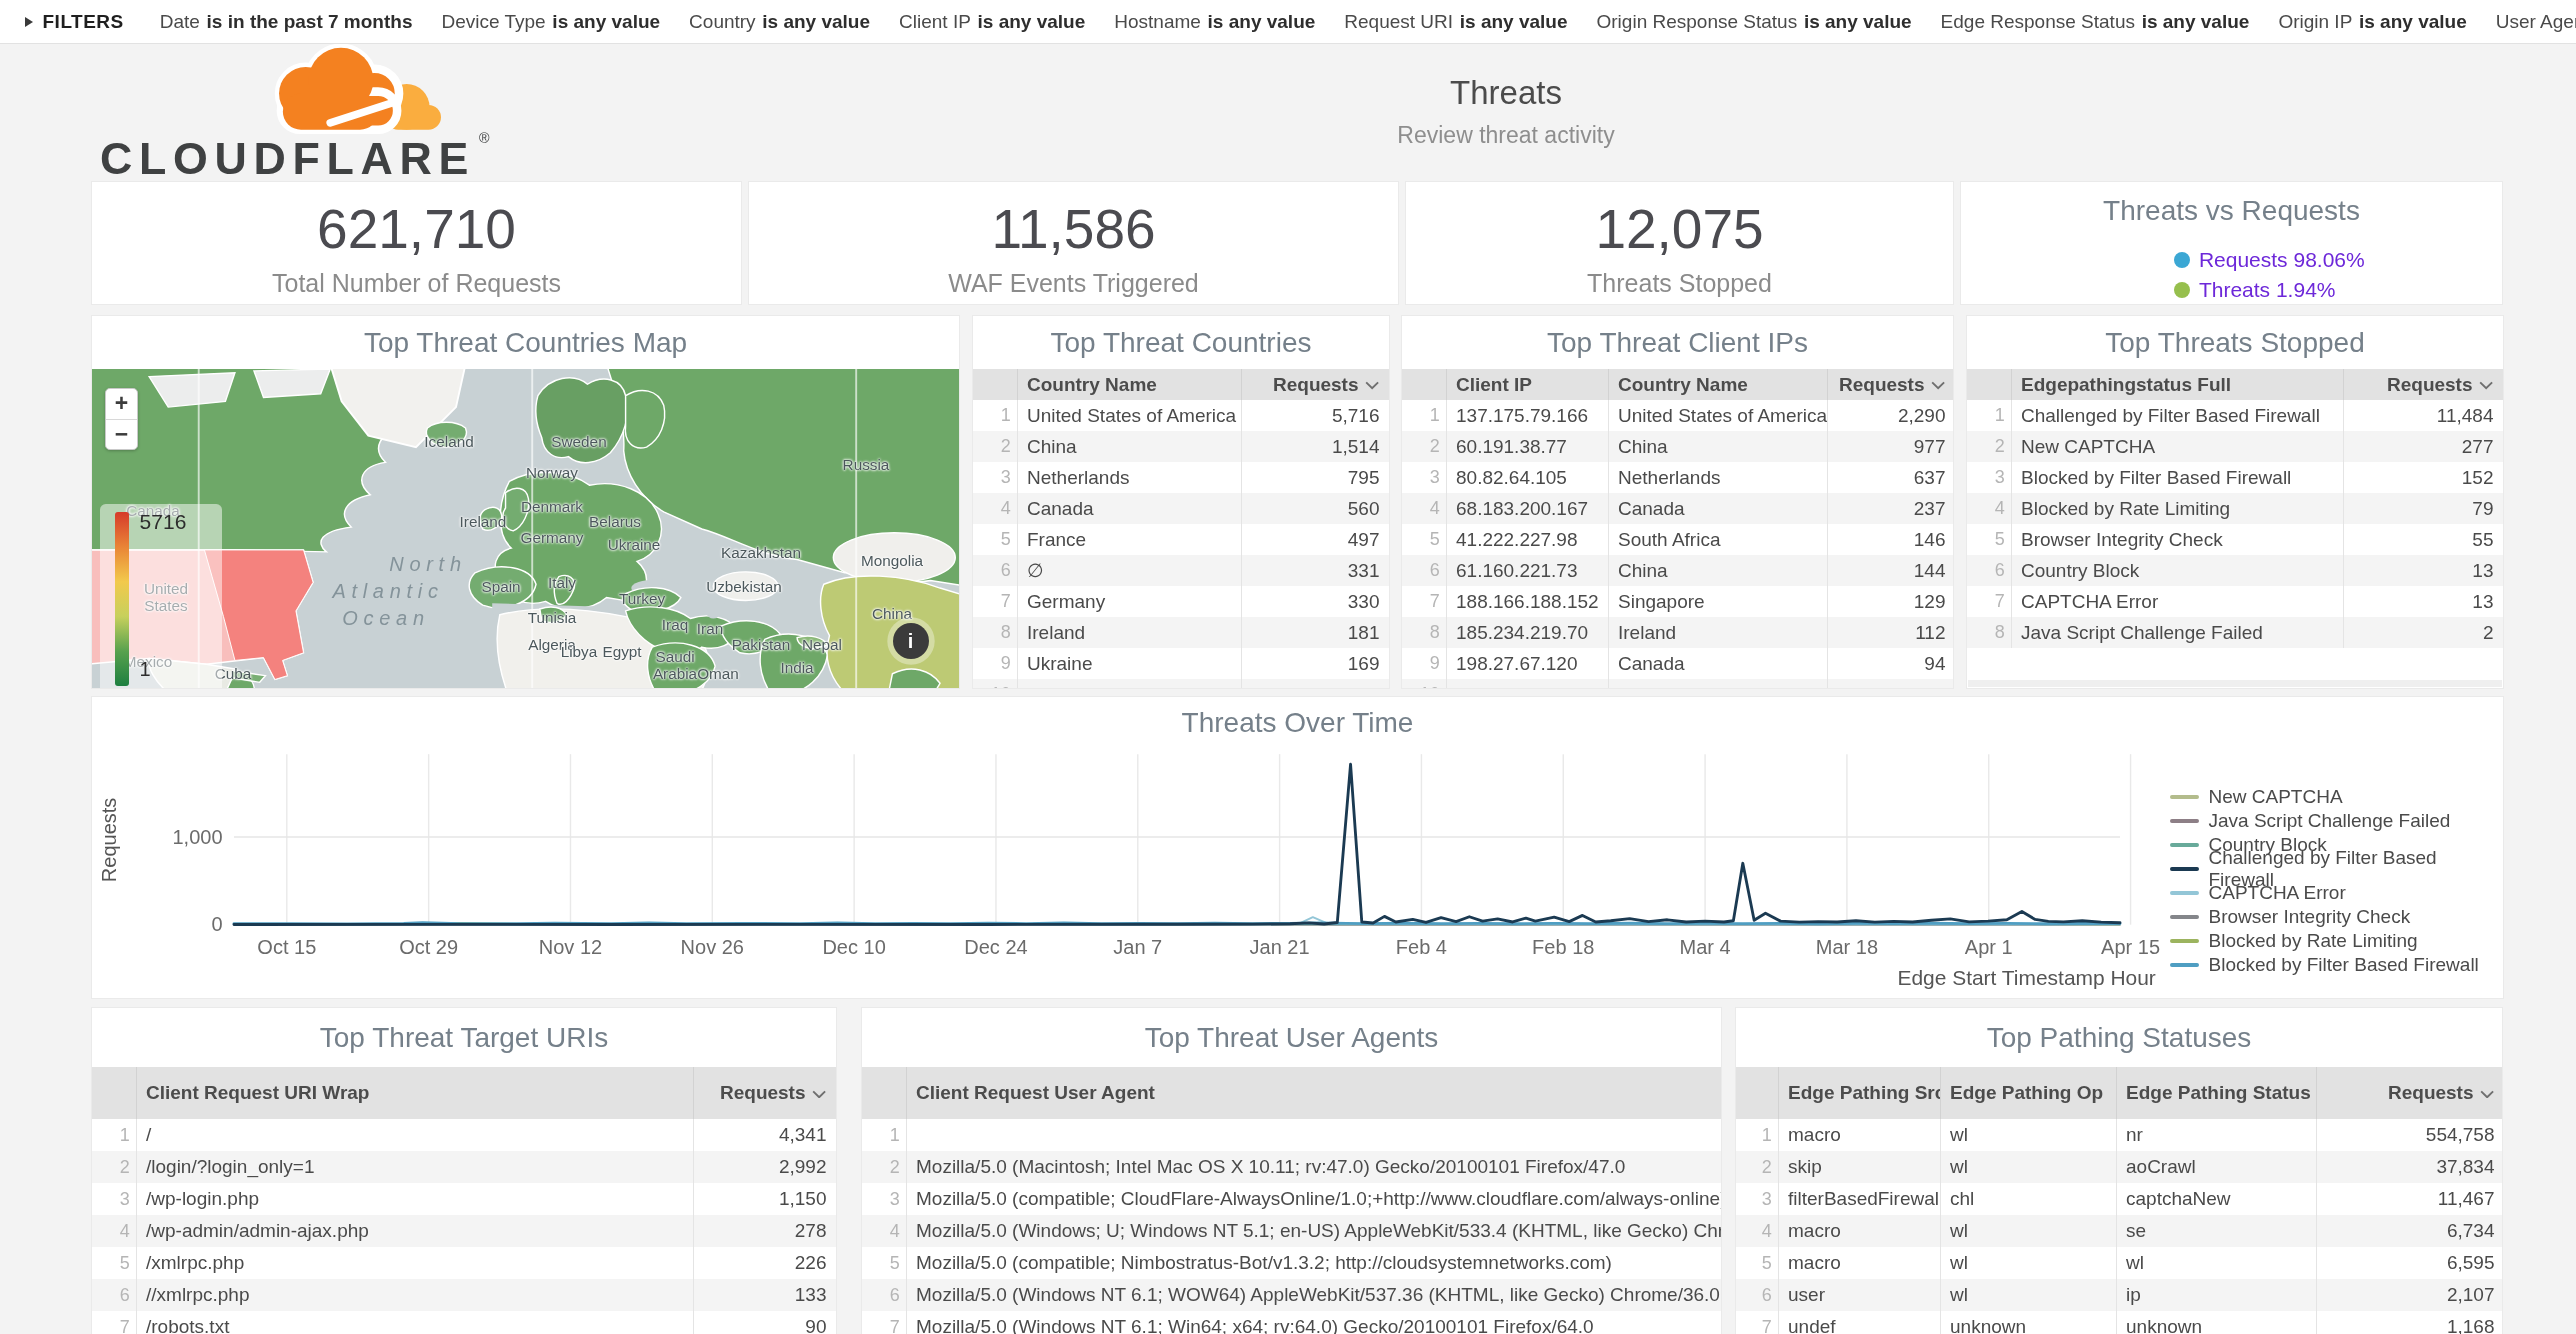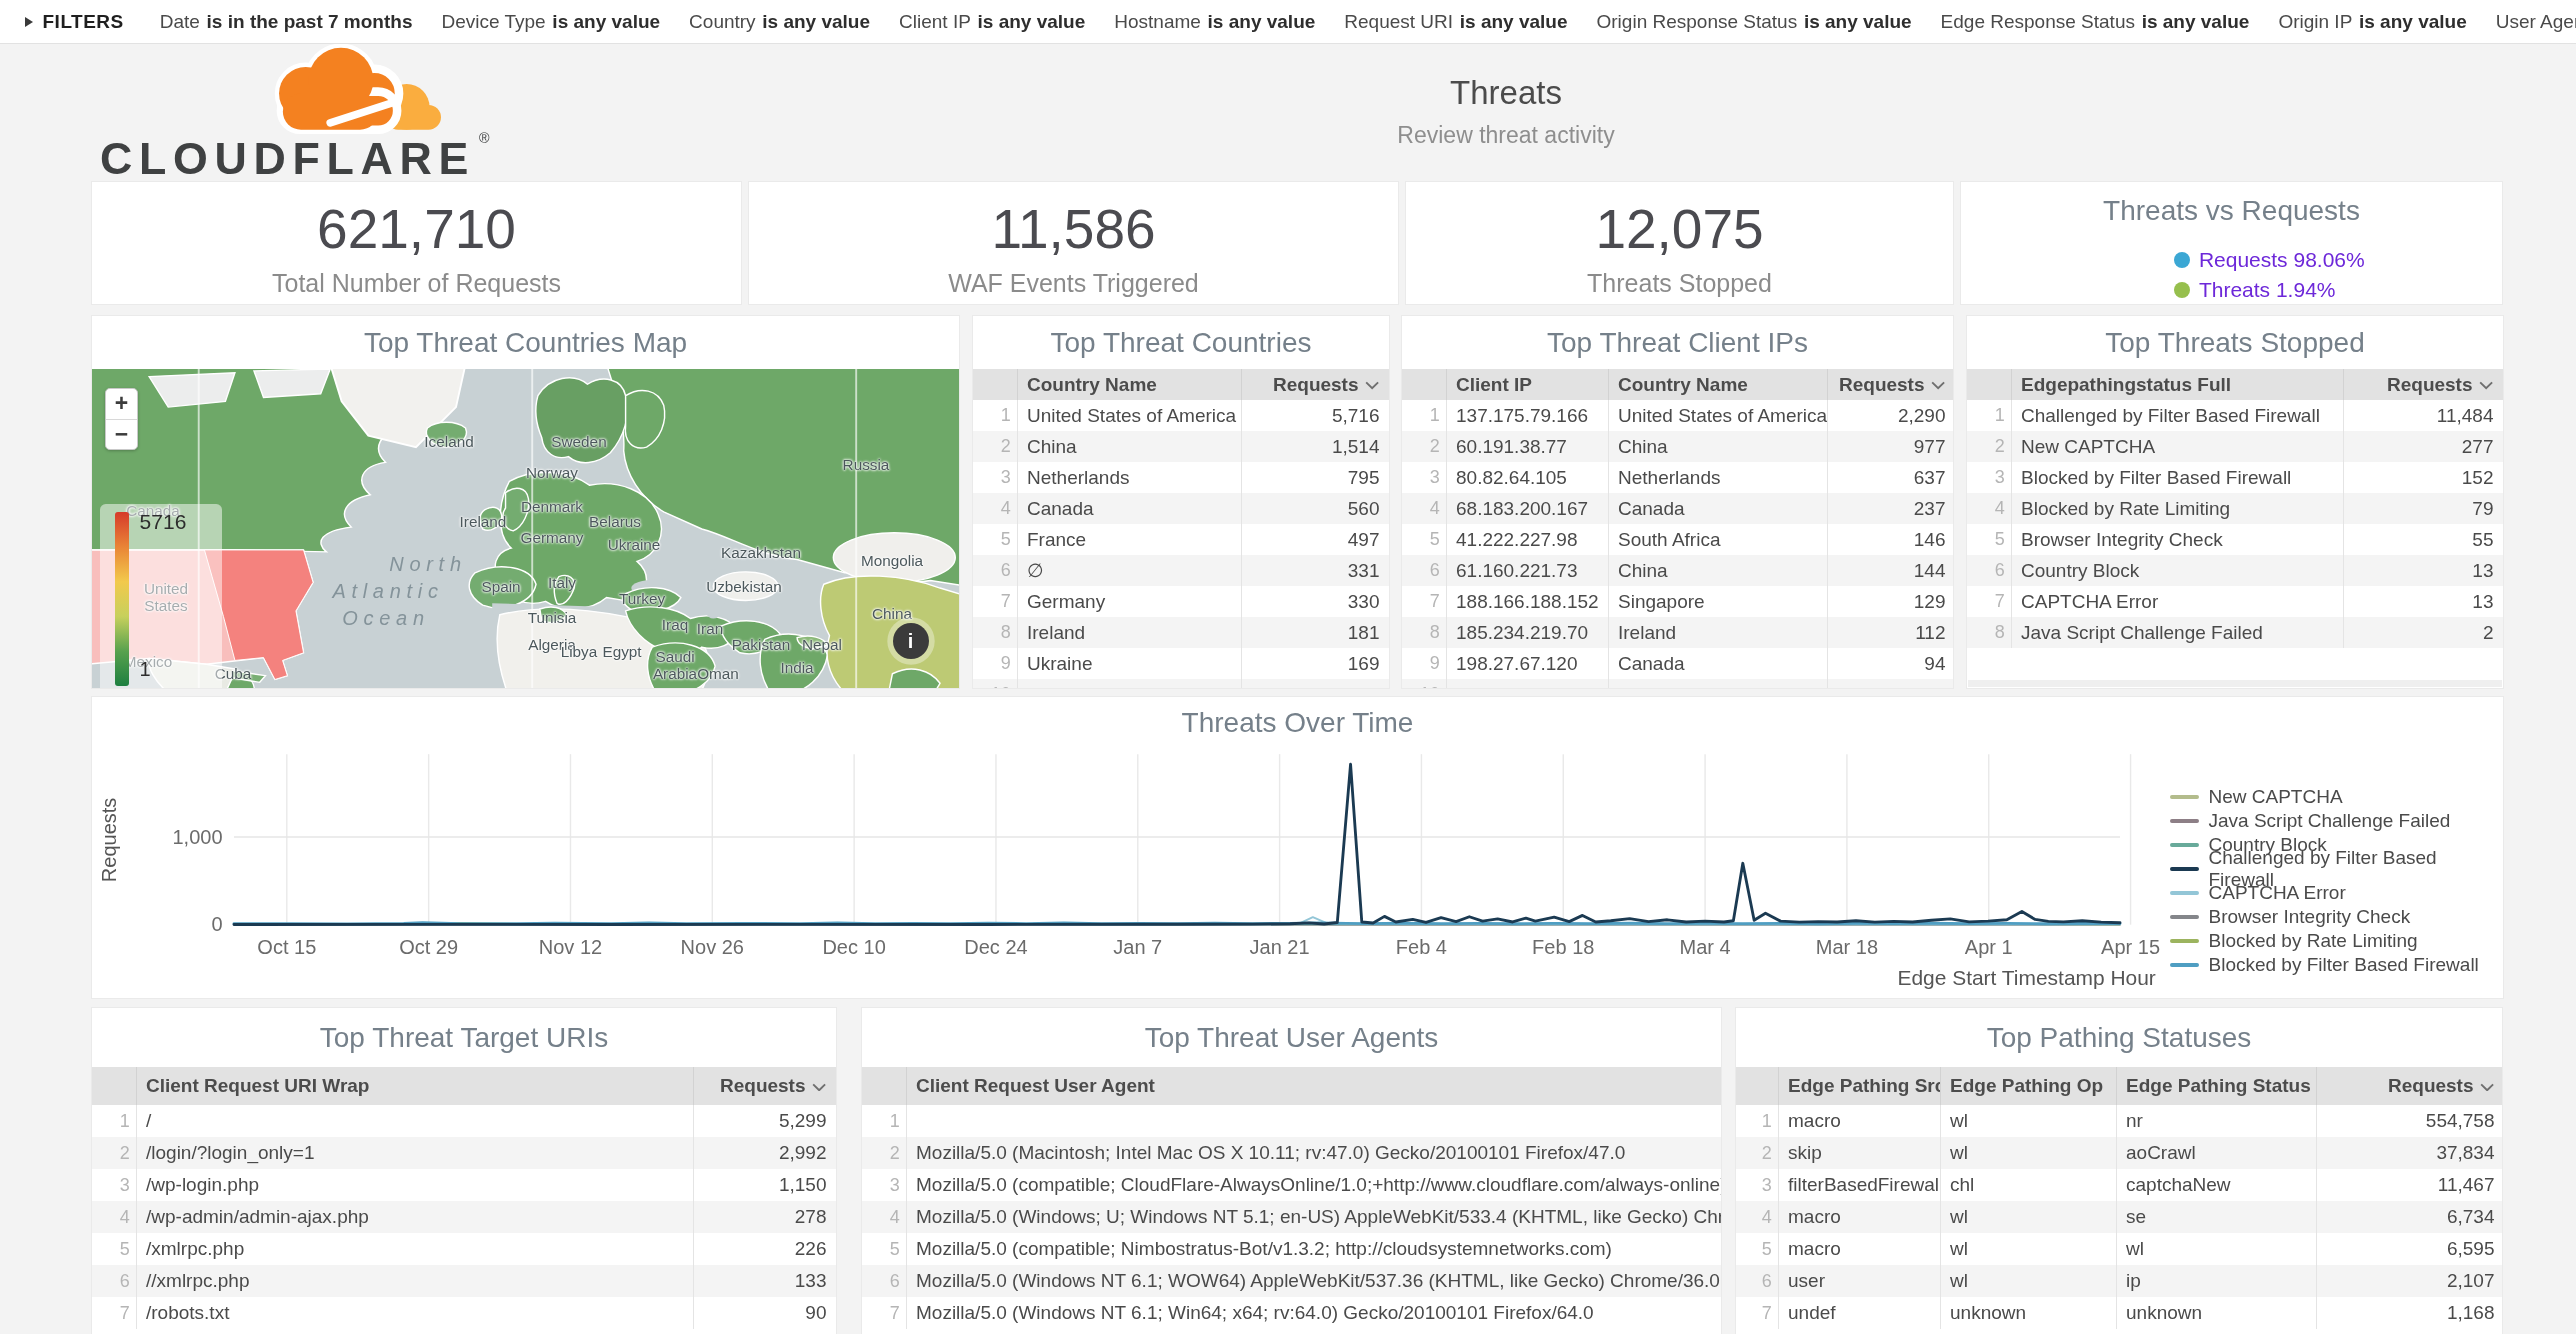--- a/index.html
+++ b/index.html
@@ -34,21 +34,21 @@
   .r4 .ptitle{height:59px;}
   
   .twrap{position:absolute;left:0;right:0;bottom:0;overflow:hidden;}
   .r2 .twrap{top:53px;}
   .r4 .twrap{top:59px;}
   table.grid{width:100%;border-collapse:collapse;table-layout:fixed;}
   .grid th{background:#e2e2e2;font-weight:bold;color:#4c4c4c;font-size:19px;text-align:left;
            padding:0 9.5px;border-left:1px solid #d2d2d2;overflow:hidden;white-space:nowrap;}
   .grid th.rn,.grid td.rn{border-left:none;}
   .r2 thead tr{height:31px;}
-  .r4 thead tr{height:38px;}
+  .r4 thead tr{height:52px;}
   .r2 tbody tr{height:31px;}
   .r4 tbody tr{height:32px;}
   .grid td{font-size:19px;color:#4a4a4a;padding:0 9.5px;white-space:nowrap;overflow:hidden;
            border-left:1px solid #e4e4e4;}
   .grid td.rn{color:#b5b5b5;text-align:right;padding-right:5.7px;font-size:18px;}
   .grid tbody tr:nth-child(even){background:#f4f4f4;}
   .grid .num{text-align:right;}
   .caret{width:14.3px;height:8.6px;margin-left:6.7px;vertical-align:middle;}
   .caret polyline{stroke:#6f6f6f;stroke-width:1.6;fill:none;}
   .stopped-strip{position:absolute;left:1px;right:1px;bottom:1px;height:6.7px;background:#efefef;}
@@ -553,21 +553,21 @@
             <th><span>Client Request URI Wrap</span></th>
             <th class="num"><span>Requests</span><svg viewBox="0 0 12 7" class="caret">
                 <polyline points="1,1 6,6 11,1"></polyline>
               </svg></th>
           </tr>
         </thead>
         <tbody>
           <tr>
             <td class="rn">1</td>
             <td>/</td>
-            <td class="num">5,299</td>
+            <td class="num">4,341</td>
           </tr>
           <tr>
             <td class="rn">2</td>
             <td>/login/?login_only=1</td>
             <td class="num">2,992</td>
           </tr>
           <tr>
             <td class="rn">3</td>
             <td>/wp-login.php</td>
             <td class="num">1,150</td>

